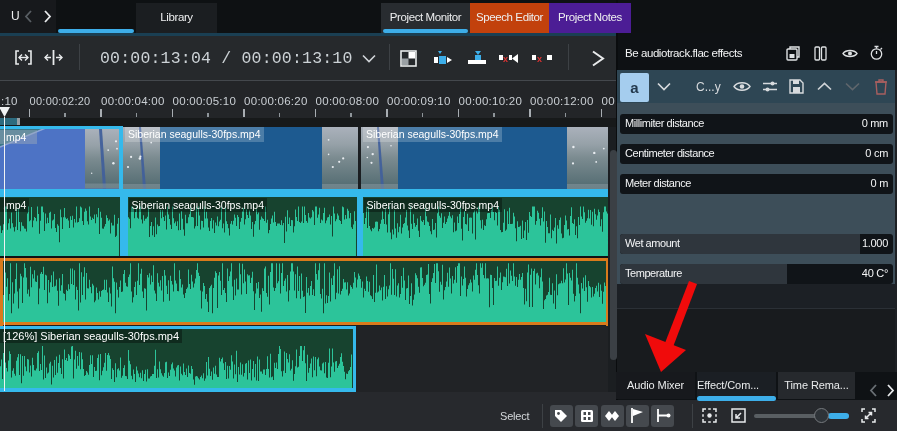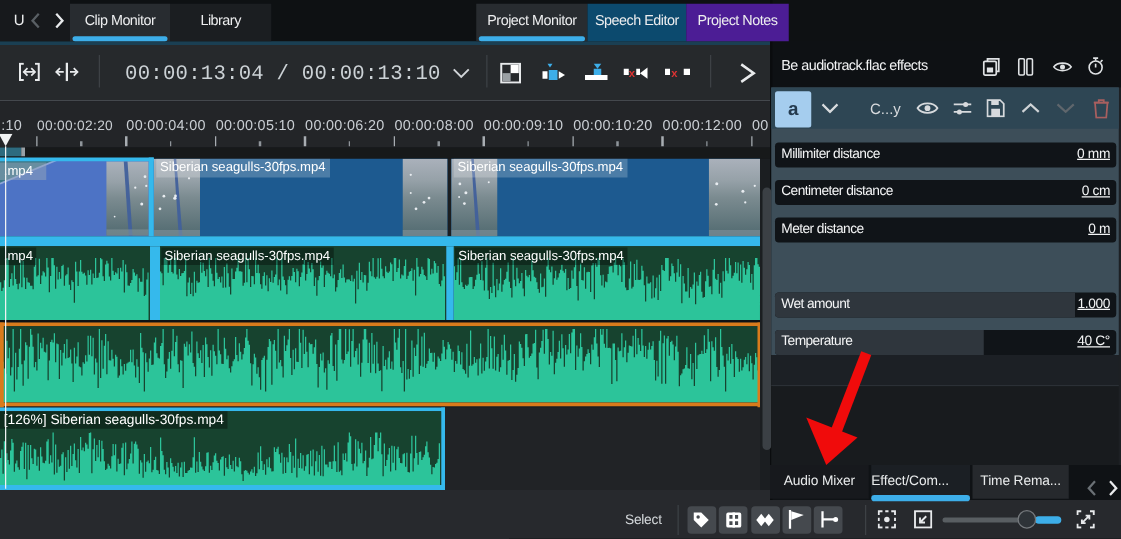--- a/index.html
+++ b/index.html
@@ -3,21 +3,21 @@
 html,body{margin:0;padding:0;background:#141619;}
 *{box-sizing:border-box;}
 #root{position:relative;width:897px;height:431px;overflow:hidden;font-family:"Liberation Sans",sans-serif;color:#eceeef;}
 .abs{position:absolute;}
 .tab{position:absolute;top:3px;height:30px;line-height:29px;text-align:center;font-size:11.5px;letter-spacing:-0.4px;color:#edeeef;white-space:nowrap;overflow:hidden;}
 .ul{position:absolute;height:4px;background:#3daee9;border-radius:2px;}
 .lbl{position:absolute;font-size:10.5px;color:#fff;white-space:nowrap;line-height:14.5px;padding:0 3px;}
 .btn{position:absolute;width:23px;height:22px;background:#45494e;border-radius:3px;top:405px;}
 .prow{position:absolute;left:620px;width:273px;height:20px;background:#101418;border-radius:3px;}
 .plab{position:absolute;left:5px;top:3.5px;font-size:11px;letter-spacing:-0.45px;color:#f4f5f6;white-space:nowrap;}
-.pval{position:absolute;right:5px;top:3.5px;font-size:11px;letter-spacing:-0.3px;color:#f4f5f6;white-space:nowrap;text-decoration:underline;}
+.pval{position:absolute;right:5px;top:3.5px;font-size:11px;letter-spacing:-0.3px;color:#f4f5f6;white-space:nowrap;}
 .rtick{position:absolute;width:1.5px;background:#a8adb2;}
 </style></head><body>
 <div id="root">
 <div class="abs" style="left:0;top:0;width:897px;height:33px;background:#0e1113"></div>
 <div class="abs" style="left:0;top:33px;width:616px;height:2.5px;background:#1a3f53"></div>
 <div class="abs" style="left:0;top:35.5px;width:616px;height:44.5px;background:#26292c"></div>
 <div class="abs" style="left:0;top:80px;width:616px;height:1px;background:#44484d"></div>
 <div class="abs" style="left:0;top:81px;width:616px;height:37px;background:#232528"></div>
 <div class="abs" style="left:0;top:118px;width:616px;height:8.5px;background:#17191a"></div>
 <div class="abs" style="left:0;top:126.5px;width:616px;height:265px;background:#1b1e21"></div>
@@ -27,26 +27,25 @@
 <div class="abs" style="left:616px;top:372px;width:281px;height:27.5px;background:#0f1215"></div>
 <div class="abs" style="left:616px;top:0;width:2px;height:400px;background:#0a0c0e"></div>
 <div class="abs" style="left:0;top:0;width:56px;height:33px;background:#17191c"></div>
 <div class="abs" style="left:11px;top:9px;font-size:12px;color:#edeeef">U</div>
 <svg class="abs" style="left:24px;top:10px" width="9" height="13">
       <path d="M7 1 L2 6.5 L7 12" stroke="#595f64" stroke-width="1.8" fill="none"></path>
     </svg>
 <svg class="abs" style="left:43px;top:10px" width="9" height="13">
       <path d="M2 1 L7 6.5 L2 12" stroke="#e8eaec" stroke-width="1.8" fill="none"></path>
     </svg>
-<div class="tab" style="left:56px;width:80px;background:#282c30">Clip Monitor</div>
 <div class="ul" style="left:58px;top:29px;width:76px"></div>
 <div class="tab" style="left:136px;width:81px;background:#1b1e21">Library</div>
 <div class="tab" style="left:381px;width:89px;background:#282c30">Project Monitor</div>
 <div class="ul" style="left:383px;top:29px;width:85px"></div>
-<div class="tab" style="left:470px;width:79px;background:#0c4a6e">Speech Editor</div>
+<div class="tab" style="left:470px;width:79px;background:#c2410c">Speech Editor</div>
 <div class="tab" style="left:549px;width:82px;background:#4c1d95">Project Notes</div>
 <svg class="abs" style="left:15px;top:50px" width="17" height="15" viewBox="0 0 17 15">
       <path d="M4 1H1V14H4M13 1H16V14H13" stroke="#e8eaec" stroke-width="1.6" fill="none"></path>
       <path d="M4 7.5H13" stroke="#e8eaec" stroke-width="1.4"></path>
       <path d="M7 4.5 L4 7.5 L7 10.5M10 4.5 L13 7.5 L10 10.5" stroke="#e8eaec" stroke-width="1.4" fill="none"></path>
     </svg>
 <svg class="abs" style="left:43px;top:50px" width="21" height="15" viewBox="0 0 21 15">
       <path d="M10.5 0V15" stroke="#e8eaec" stroke-width="1.8"></path>
       <path d="M8 7.5H2M13 7.5H19" stroke="#e8eaec" stroke-width="1.4"></path>
       <path d="M5 4.5 L2 7.5 L5 10.5M16 4.5 L19 7.5 L16 10.5" stroke="#e8eaec" stroke-width="1.4" fill="none"></path>

